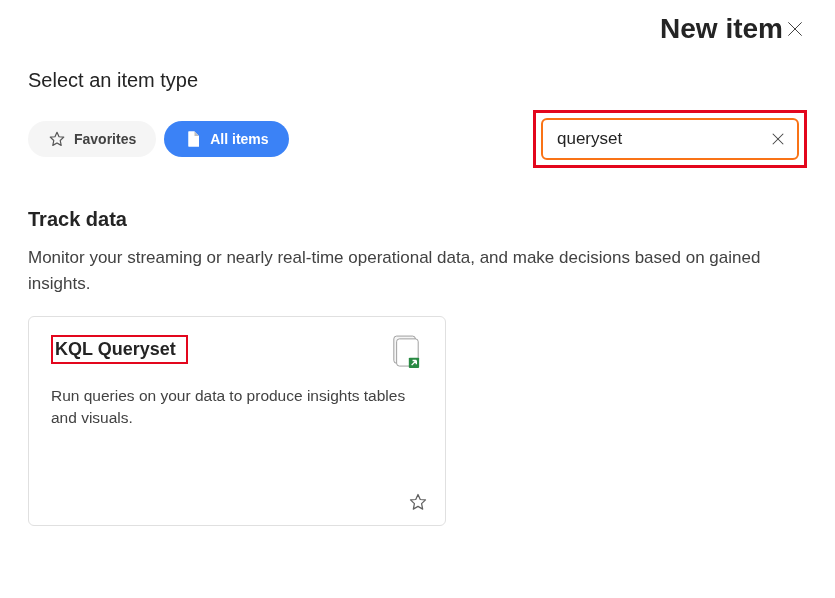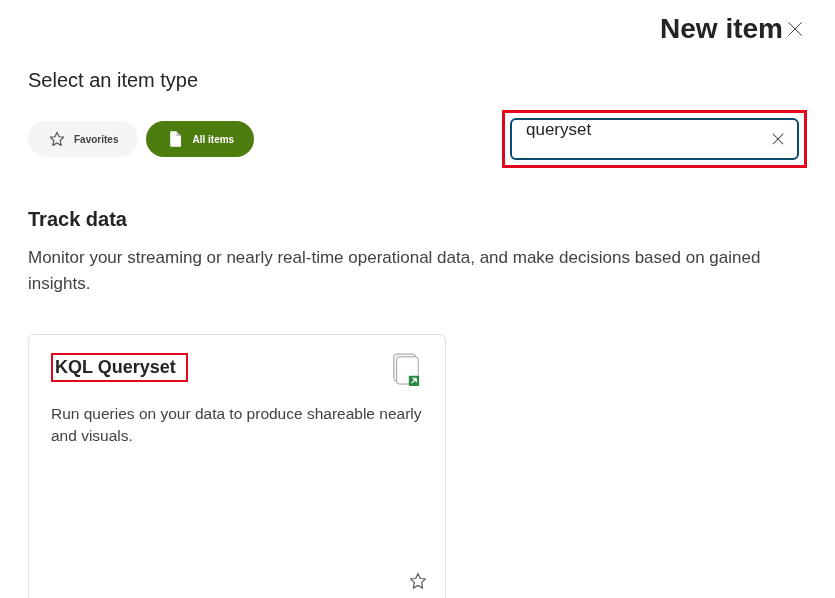--- a/index.html
+++ b/index.html
@@ -52,50 +52,50 @@
     .filter-pills {
       display: flex;
       gap: 8px;
     }
     .pill {
       display: inline-flex;
       align-items: center;
       gap: 8px;
       border-radius: 24px;
       padding: 9px 20px;
-      font-size: 10px;
+      font-size: 14px;
       font-weight: 600;
       cursor: pointer;
       border: none;
     }
     .pill-favorites {
       background: #f5f5f5;
       color: #424242;
     }
     .pill-allitems {
-      background: #4d7c0f;
+      background: #3b82f6;
       color: #fff;
     }
     .pill svg {
       width: 18px;
       height: 18px;
     }
     .search-wrap {
       position: relative;
       padding: 5px;
       border: 3px solid #e3061d;
     }
     .search-inner {
       position: relative;
       display: flex;
-      align-items: flex-start;
-      border: 2px solid #0c4a6e;
+      align-items: center;
+      border: 2px solid #f97316;
       border-radius: 6px;
       height: 42px;
-      width: 289px;
+      width: 258px;
       padding: 0 38px 0 14px;
     }
     .search-input {
       border: none;
       outline: none;
       width: 100%;
       font-size: 17px;
       color: #242424;
       background: transparent;
     }
@@ -117,25 +117,25 @@
     .section-title {
       font-size: 20px;
       font-weight: 600;
       margin-bottom: 14px;
     }
     .section-desc {
       font-size: 17px;
       color: #424242;
       max-width: 760px;
       line-height: 1.5;
-      margin-bottom: 38px;
+      margin-bottom: 20px;
     }
     .card {
       width: 418px;
-      height: 271px;
+      height: 210px;
       border: 1px solid #e0e0e0;
       border-radius: 6px;
       padding: 18px 22px 14px 22px;
       position: relative;
       display: flex;
       flex-direction: column;
     }
     .card-head {
       display: flex;
       justify-content: space-between;
@@ -237,19 +237,19 @@
     </span>
     <span class="card-icon">
       <svg class="doc-svg" viewBox="0 0 32 36">
         <rect x="3" y="1" width="23" height="29" rx="3" fill="#f5f5f5" stroke="#9a9a9a" stroke-width="1"></rect>
         <rect x="6" y="4" width="23" height="29" rx="3" fill="#ffffff" stroke="#9a9a9a" stroke-width="1"></rect>
         <rect x="19" y="24" width="11" height="11" rx="1" fill="#298a43"></rect>
         <path d="M22 32 L27 27 M27 27 L27 31 M27 27 L23 27" stroke="#fff" stroke-width="1.5" fill="none"></path>
       </svg>
     </span>
   </div>
-  <div class="card-desc">Run queries on your data to produce shareable nearly and visuals.</div>
+  <div class="card-desc">Run queries on your data to produce insights tables and visuals.</div>
   <button class="card-fav">
     <svg viewBox="0 0 24 24" width="20" height="20" fill="none" stroke="#616161" stroke-width="1.5" stroke-linejoin="round">
       <polygon points="12,3 14.7,9 21,9.5 16.3,14 17.6,20.5 12,17.3 6.4,20.5 7.7,14 3,9.5 9.3,9"></polygon>
     </svg>
   </button>
 </div>
 
 </body></html>

